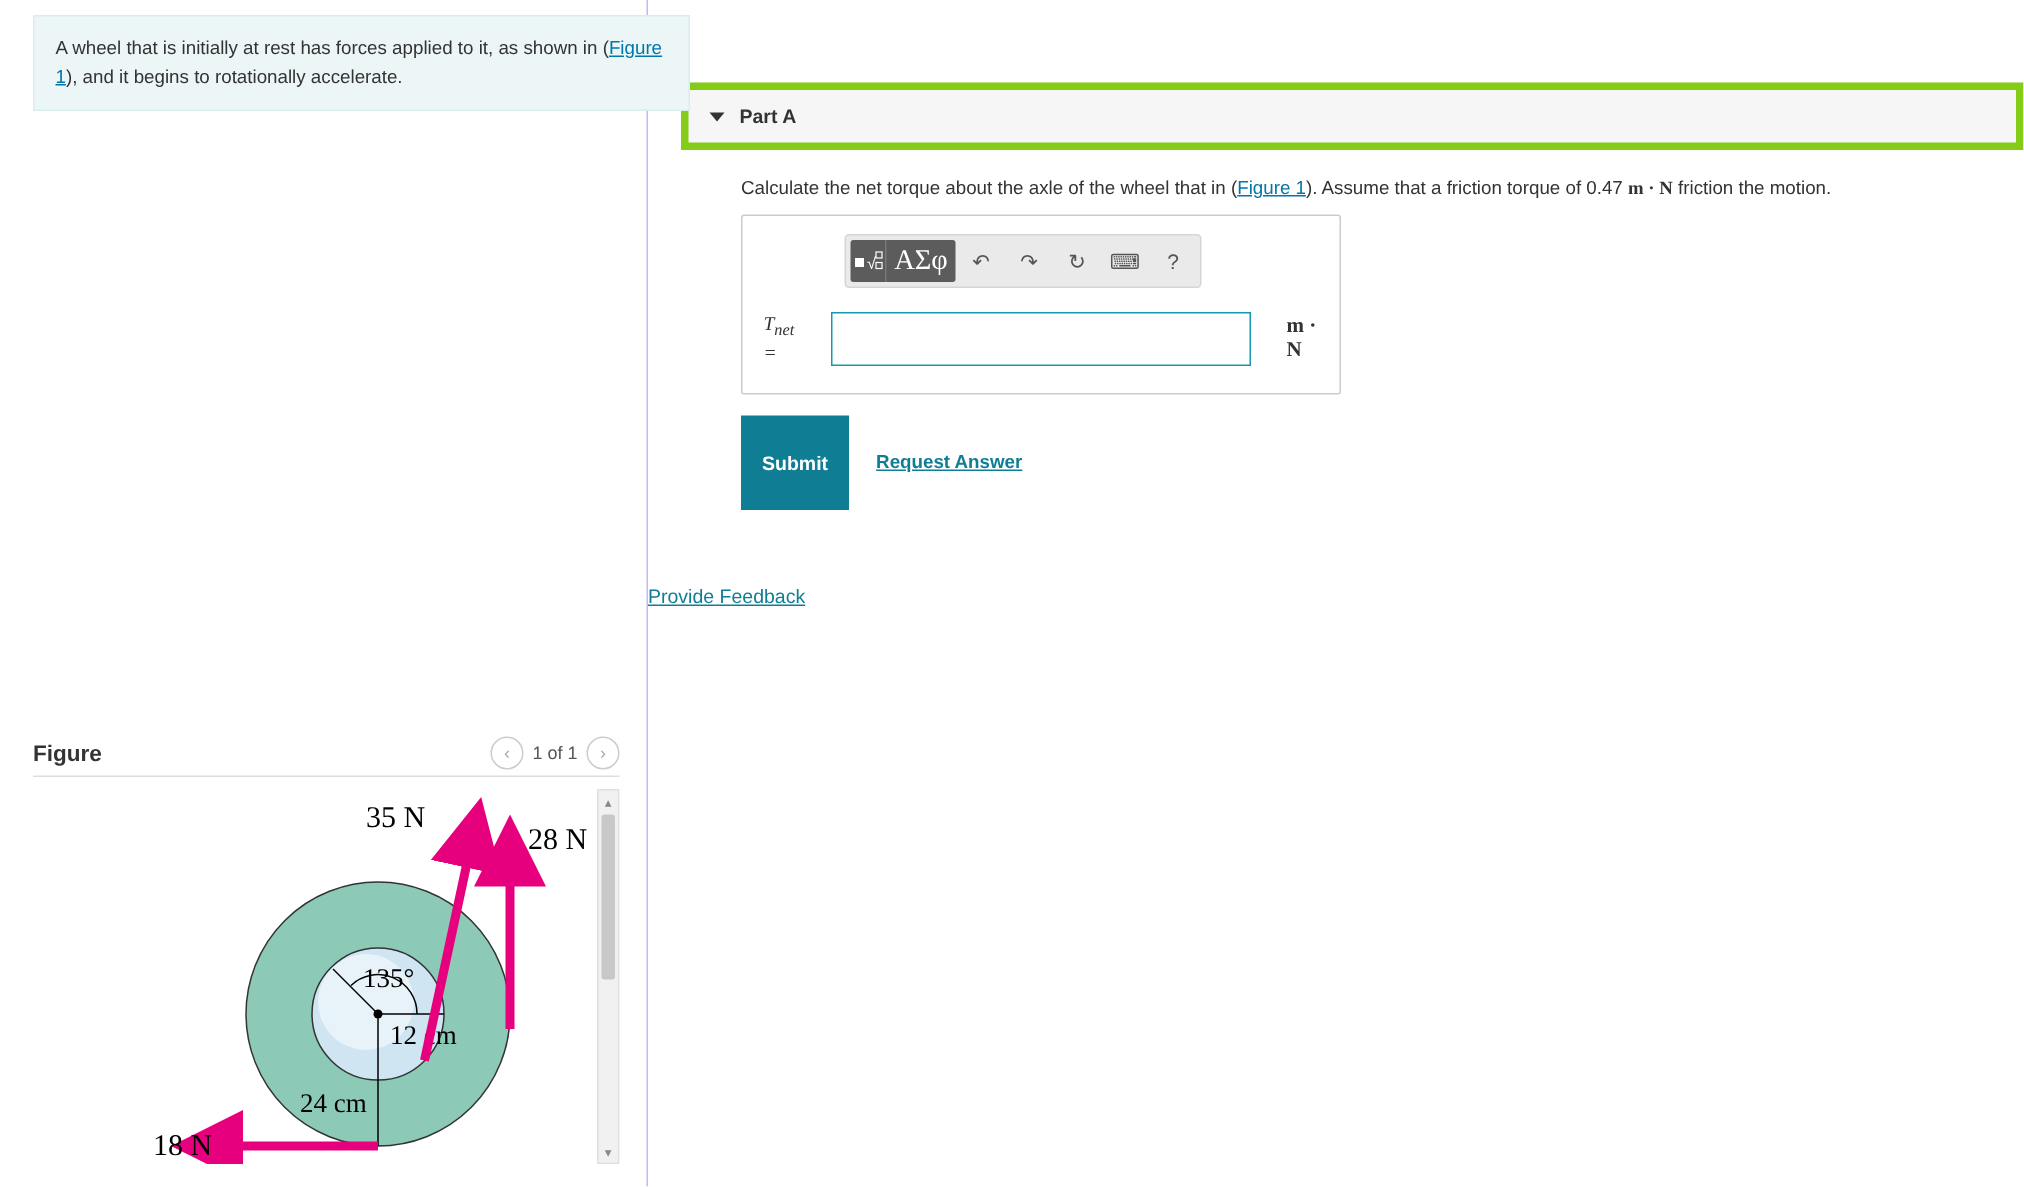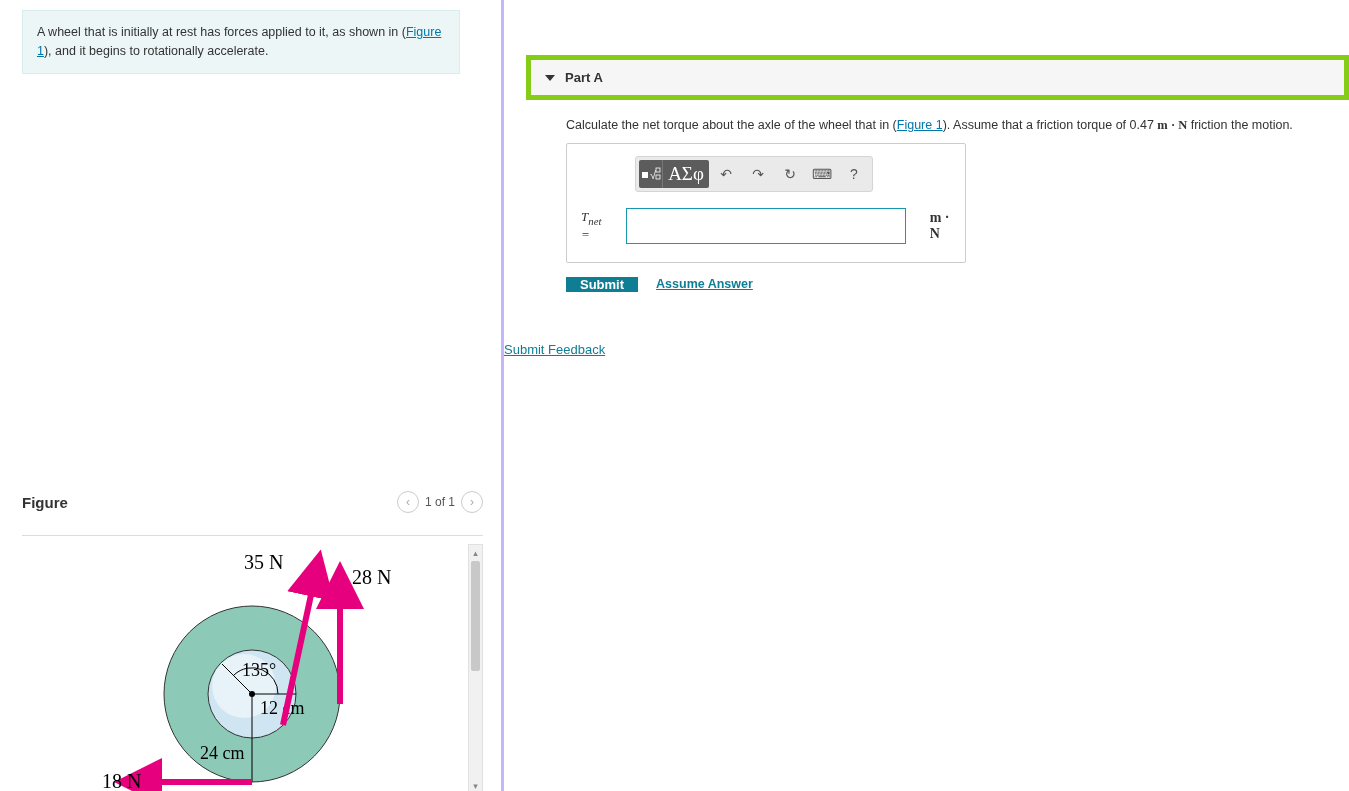--- a/index.html
+++ b/index.html
@@ -9,24 +9,24 @@
     font-size: 13px;
     color: #333;
     background: #fff;
   }
   .page {
     display: flex;
     width: 1349px;
     height: 791px;
   }
   .left-col {
-    width: 504px;
+    width: 432px;
     padding: 10px 10px 0 22px;
     position: relative;
-    border-right: 3px solid #c4b5fd;
+    border-right: 1px solid #c4b5fd;
   }
   .problem-box {
     background: #ecf6f7;
     border: 1px solid #d9ecee;
     padding: 12px 14px;
     font-size: 12.5px;
     line-height: 1.5;
     color: #333;
     width: 438px;
   }
@@ -34,21 +34,21 @@
   .figure-region {
     position: absolute;
     left: 22px; right: 18px; bottom: 0;
     height: 300px;
   }
   .figure-header {
     display: flex;
     align-items: center;
     justify-content: space-between;
     border-bottom: 1px solid #ddd;
-    padding-bottom: 22px;
+    padding-bottom: 4px;
     margin-bottom: 8px;
   }
   .figure-title { font-weight: bold; font-size: 15px; }
   .figure-nav { display: flex; align-items: center; gap: 6px; font-size: 12px; color: #555; }
   .nav-btn {
     width: 22px; height: 22px; border: 1px solid #ccc; border-radius: 50%;
     display: flex; align-items: center; justify-content: center;
     color: #aaa; font-size: 12px; background: #fff;
   }
   .figure-body {
@@ -146,21 +146,21 @@
     border: 1px solid #1797b0;
     padding: 4px 6px;
     font-size: 13px;
   }
   .answer-unit { font-family: 'Times New Roman', serif; font-weight: bold; font-size: 14px; }
   .action-row { display: flex; align-items: center; gap: 18px; }
   .submit-btn {
     background: #0f7e95;
     color: #fff;
     border: none;
-    padding: 0 14px;
+    padding: 24px 14px;
     font-size: 13px;
     font-weight: bold;
     cursor: pointer;
   }
   .request-link { color: #0f7e95; font-size: 12.5px; text-decoration: underline; font-weight: bold; }
   .feedback-link {
     display: inline-block;
     margin-top: 50px;
     margin-left: -22px;
     color: #0f7e95;
@@ -262,19 +262,19 @@
         </div>
         <div class="answer-row">
           <span class="answer-label"><i>T</i><sub>net</sub> =</span>
           <input class="answer-input" type="text" style="">
           <span class="answer-unit">m · N</span>
         </div>
       </div>
 
       <div class="action-row">
         <button class="submit-btn">Submit</button>
-        <a href="#" class="request-link">Assume Answer</a>
-      </div>
-
-    </div>
-    <a href="#" class="feedback-link">Submit Feedback</a>
+        <a href="#" class="request-link">Request Answer</a>
+      </div>
+
+    </div>
+    <a href="#" class="feedback-link">Provide Feedback</a>
   </div>
 </div>
 
 </body></html>

